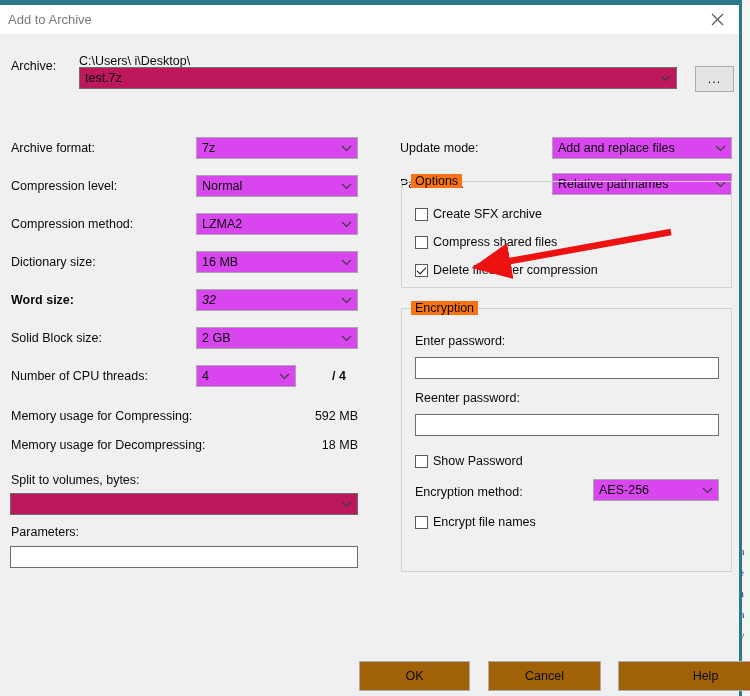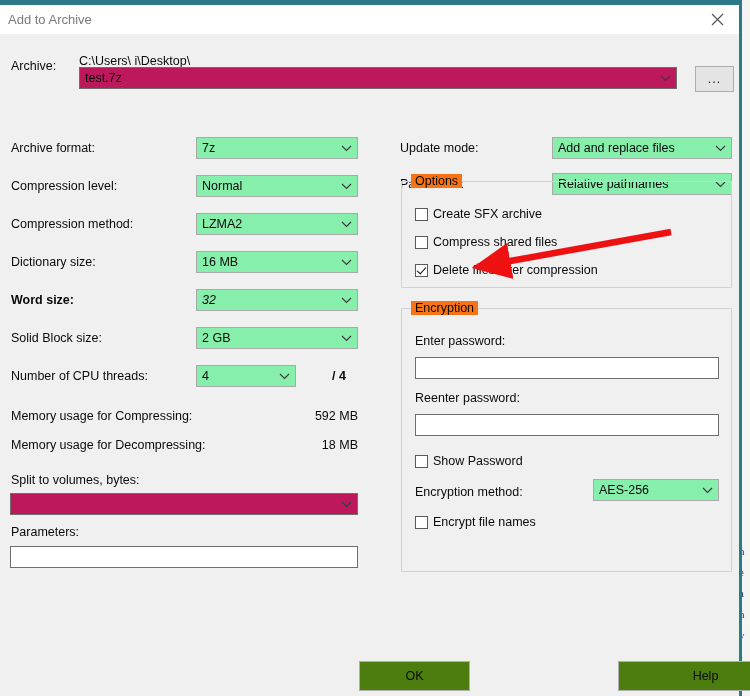--- a/index.html
+++ b/index.html
@@ -106,21 +106,21 @@
     position: absolute;
     font-size: 12.5px;
     color: #0a0a0a;
     white-space: nowrap;
   }
 
   
   .combo {
     position: absolute;
     height: 22px;
-    background: #86efac;
+    background: #d946ef;
     border: 1px solid #a9a9a9;
     box-sizing: border-box;
     display: flex;
     align-items: center;
     cursor: default;
   }
   .combo .val {
     flex: 1;
     padding-left: 5px;
     font-size: 12.5px;
@@ -240,21 +240,21 @@
   }
   .cbrow .cbtext {
     font-size: 12.5px;
     color: #0a0a0a;
   }
 
   
   .dlgbtn {
     position: absolute;
     height: 30px;
-    background: #4d7c0f;
+    background: #a16207;
     border: 1px solid #adadad;
     box-sizing: border-box;
     display: flex;
     align-items: center;
     justify-content: center;
     font-size: 12.5px;
     color: #0a0a0a;
     cursor: pointer;
   }
 
@@ -474,20 +474,21 @@
           </svg>
       </span>
     </div>
 
     <div class="cbrow" style="left:415px; top:481px;">
       <span class="cbox"></span>
       <span class="cbtext">Encrypt file names</span>
     </div>
 
     <div class="dlgbtn" style="left:359px; top:627px; width:111px;">OK</div>
+    <div class="dlgbtn" style="left:488px; top:627px; width:113px;">Cancel</div>
     <div class="dlgbtn" style="left:618px; top:627px; width:134px;padding-left:41px;">Help</div>
 
   </div>
 </div>
 
 <svg id="annotation-arrow" viewBox="0 0 230 60">
   <defs>
     <marker id="redhead" markerWidth="6" markerHeight="6" refX="5.2" refY="3" orient="auto">
       <polygon points="0,0.2 6,3 0,5.8" fill="#ee1111"></polygon>
     </marker>

